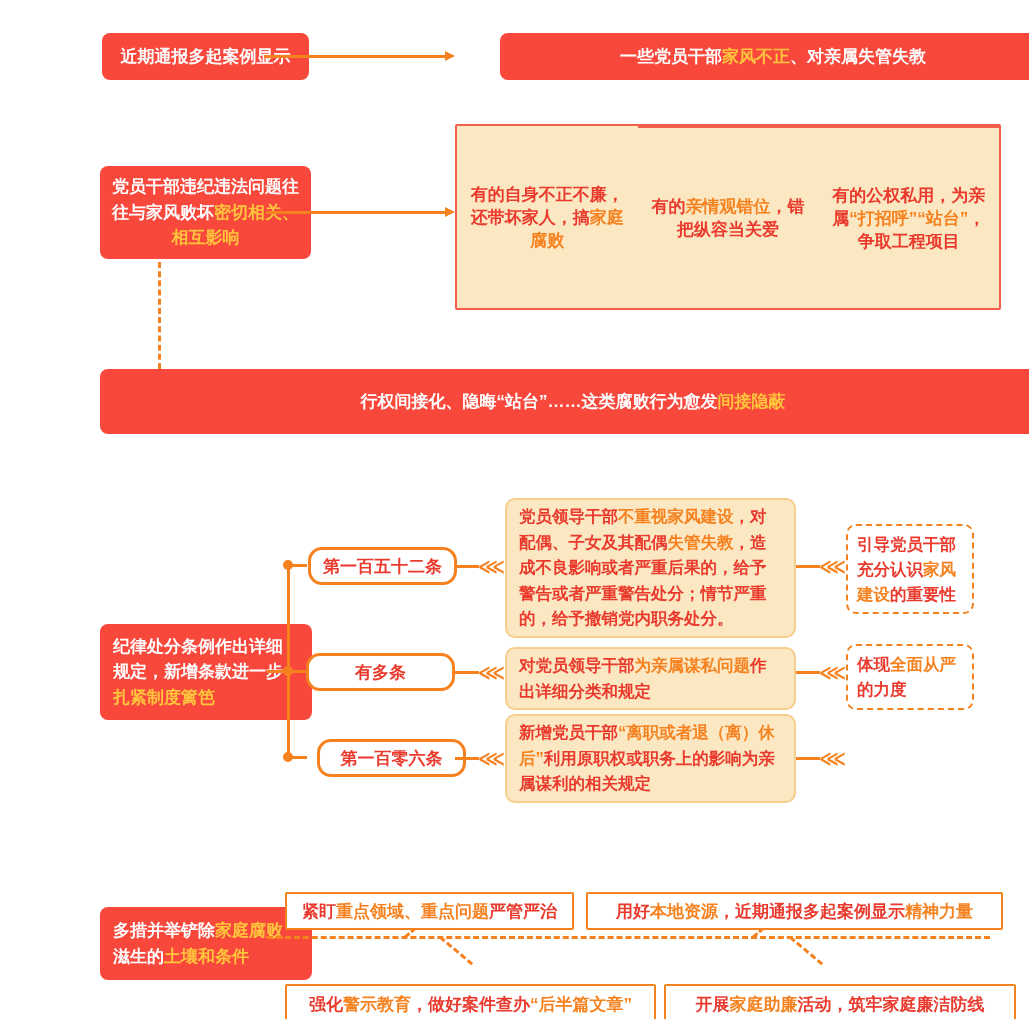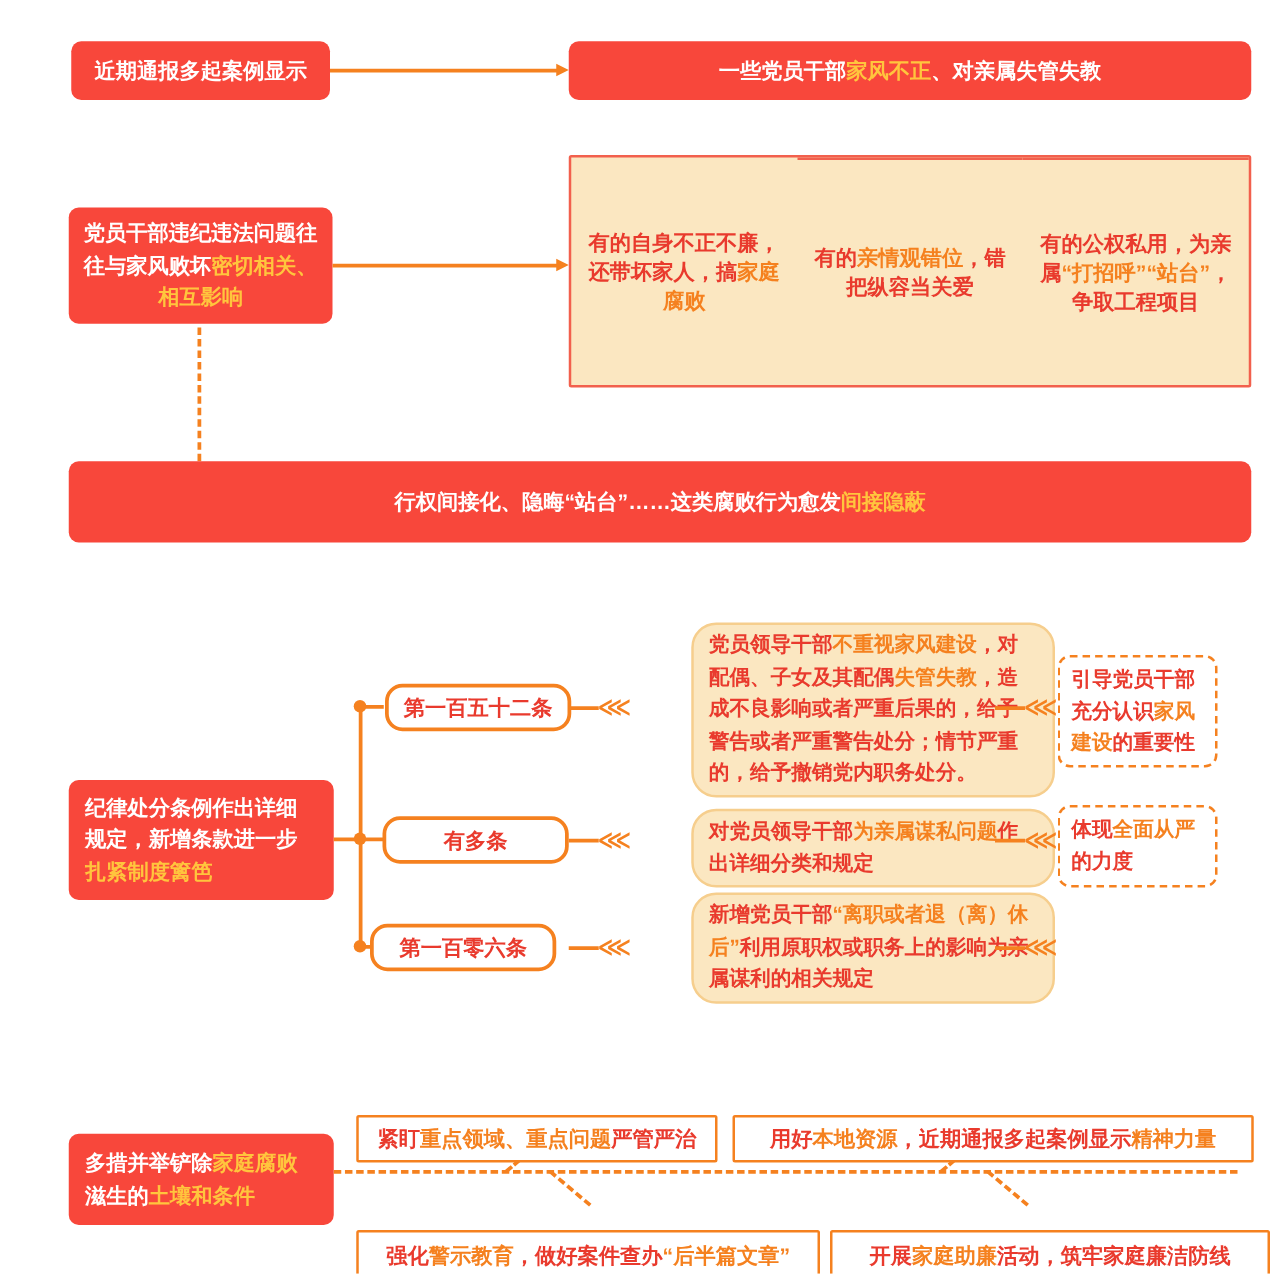--- a/index.html
+++ b/index.html
@@ -6,21 +6,21 @@
   html,body { background:#ffffff; }
   body { font-family:"Liberation Sans","DejaVu Sans",sans-serif; }
   #canvas {
     position:relative; width:1029px; height:1019px; background:#ffffff;
     font-weight:bold; overflow:hidden;
   }
   
   .redbox {
     position:absolute; background:var(--red,#F8473B); color:#ffffff;
     border-radius:8px; display:flex; align-items:center; justify-content:center;
-    text-align:center; font-size:17px; line-height:1.5; padding:4px 12px;
+    text-align:center; font-size:17px; line-height:1.5; padding:4px 12px;margin-left:45px;
   }
   .redbox.leftalign { text-align:left; justify-content:flex-start; }
   .hl-y { color:var(--yellow,#FFC53D); }
   .hl-o { color:var(--orange,#F5811F); }
   
   .stack {
     position:absolute; left:455px; top:124px; width:546px; height:186px;
     background:var(--cream,#FBE7C1); border:2.5px solid var(--stackborder,#F2604D);
     display:flex; border-radius:2px;
   }
@@ -47,22 +47,22 @@
   .diag { position:absolute; border-top:3px dashed var(--orange,#F5811F); transform-origin:left top; }
   
   .pill {
     position:absolute; background:#ffffff; border:3px solid var(--orange,#F5811F);
     border-radius:14px; color:var(--redtext,#E93A2D); font-size:17px;
     display:flex; align-items:center; justify-content:center; text-align:center;
   }
   
   .cream {
     position:absolute; background:var(--cream,#FBE7C1); border:2px solid var(--creamborder,#F6CE8D);
-    border-radius:20px; color:var(--redtext,#E93A2D); font-size:16.5px;
-    padding:4px 12px; line-height:1.55; text-align:left; width:291px; left:505px;margin-left:48px;
+    border-radius:10px; color:var(--redtext,#E93A2D); font-size:16.5px;
+    padding:4px 12px; line-height:1.55; text-align:left; width:291px; left:505px;
   }
   
   .note {
     position:absolute; background:#ffffff; border:2.5px dashed var(--orange,#F5811F);
     border-radius:10px; color:var(--redtext,#E93A2D); font-size:16.5px;
     padding:6px 9px; line-height:1.5; text-align:left; width:128px; left:846px;
   }
   
   .obox {
     position:absolute; background:#ffffff; border:2.5px solid var(--orange,#F5811F);
@@ -114,21 +114,21 @@
   <div class="line-v" style="left:287px;top:565px;height:193px"></div>
   <div class="line-h" style="left:289px;top:564px;width:18px"></div>
   <div class="line-h" style="left:289px;top:670px;width:18px"></div>
   <div class="line-h" style="left:289px;top:756px;width:18px"></div>
   <div class="dot" style="left:283px;top:560px"></div>
   <div class="dot" style="left:283px;top:666px"></div>
   <div class="dot" style="left:283px;top:752px"></div>
 
   <div class="pill" style="left:308px;top:547px;width:149px;height:38px">第一百五十二条</div>
   <div class="pill" style="left:306px;top:653px;width:149px;height:38px">有多条</div>
-  <div class="pill" style="left:296px;top:739px;width:149px;height:38px">第一百零六条</div>
+  <div class="pill" style="left:317px;top:739px;width:149px;height:38px">第一百零六条</div>
 
   <div class="conn" style="left:455px;top:556px;width:50px">
     <div class="seg"></div>
       <span class="chev">⋘</span>
   </div>
   <div class="conn" style="left:455px;top:662px;width:50px">
     <div class="seg"></div>
       <span class="chev">⋘</span>
   </div>
   <div class="conn" style="left:455px;top:748px;width:50px">

